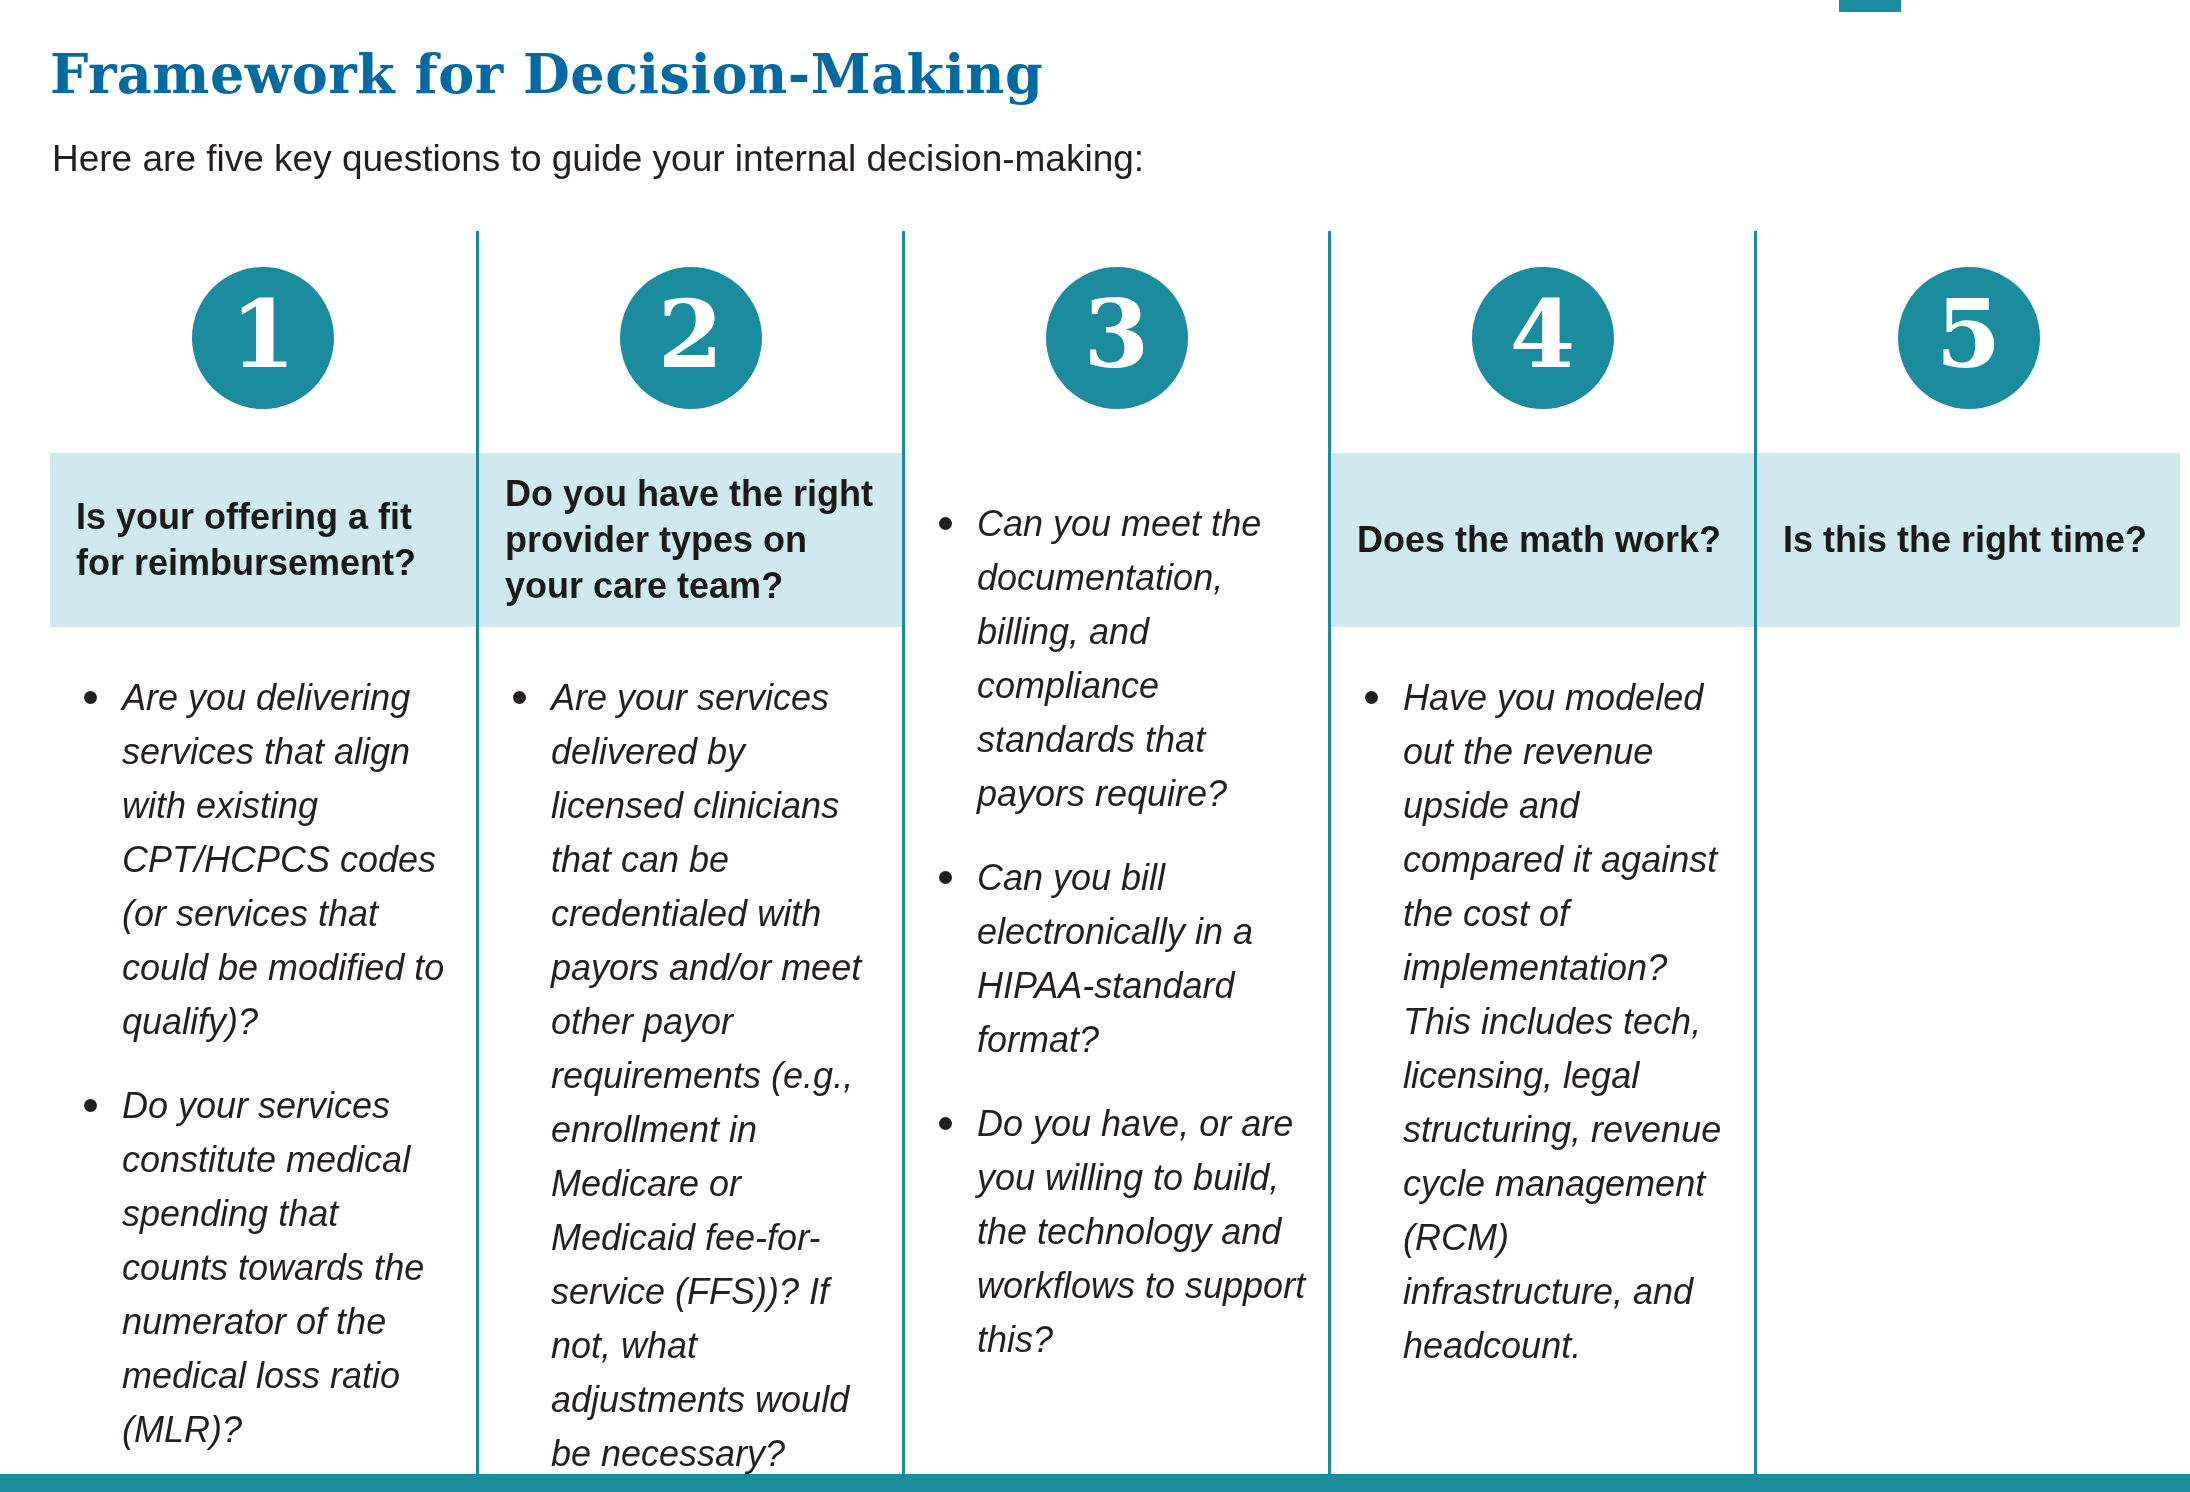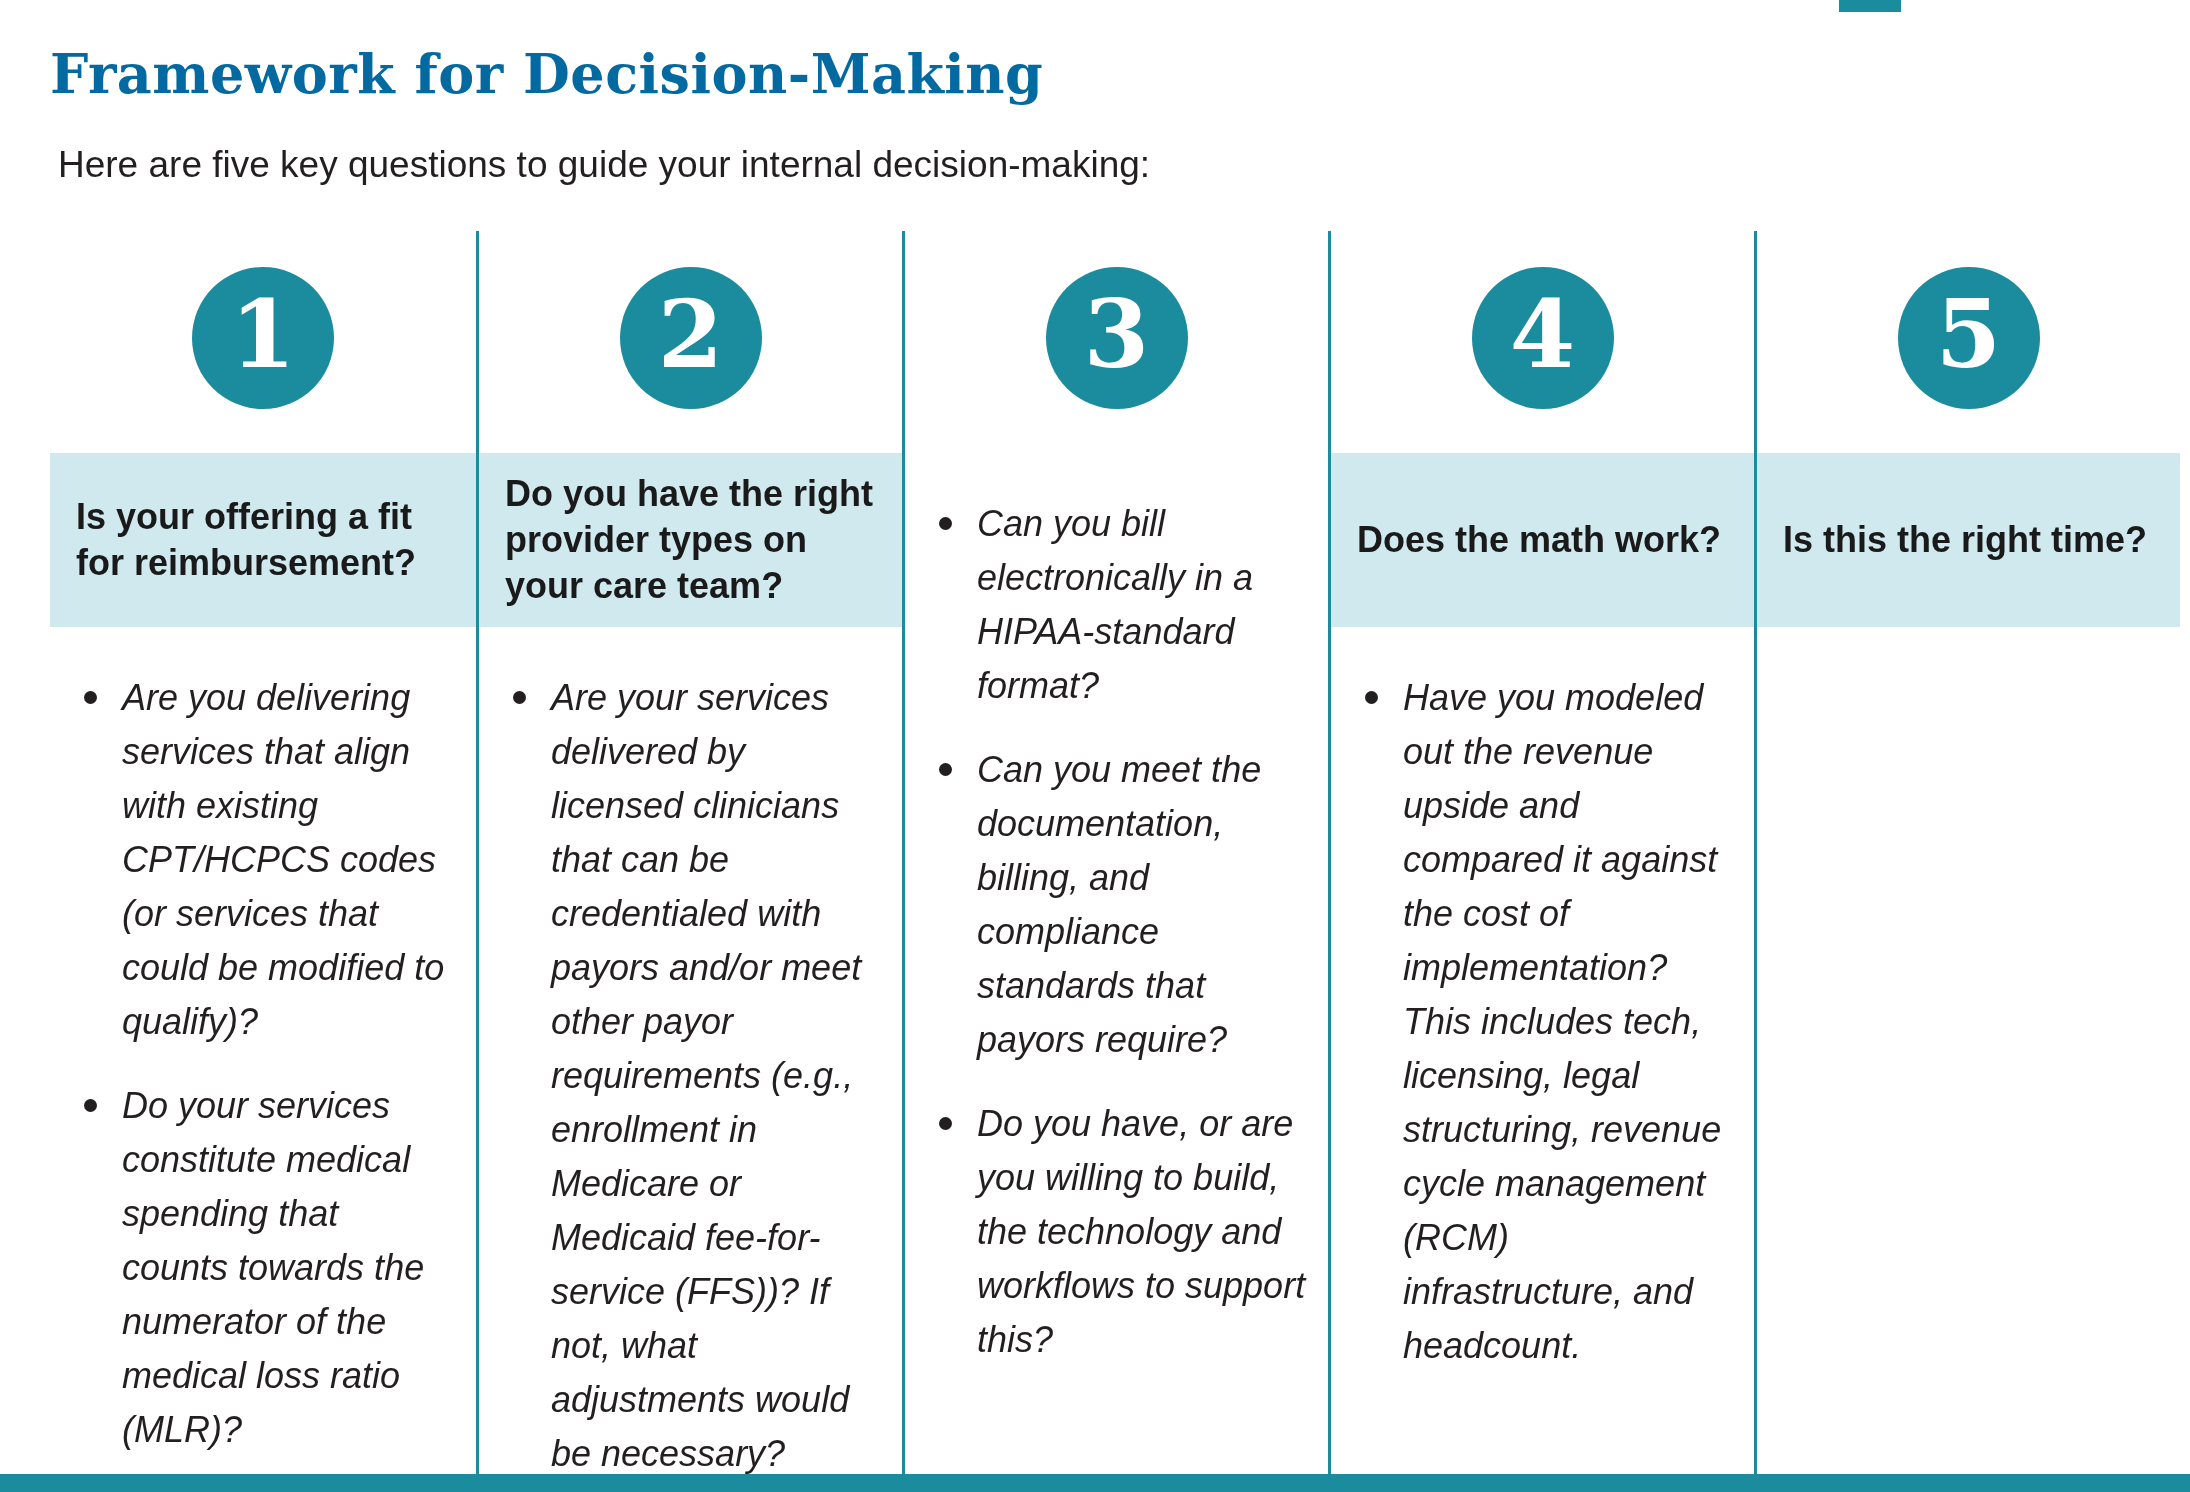--- a/index.html
+++ b/index.html
@@ -41,21 +41,21 @@
     font-size: 54px;
     letter-spacing: 0.5px;
     color: #0369a1;
     white-space: nowrap;
   }
 
   .page-subtitle {
     position: absolute;
     left: 50px;
     top: 136px;
-    margin: 8px;
+    margin: 2px;
     font-size: 37px;
     color: #231f20;
     white-space: nowrap;
   }
 
   .columns {
     position: absolute;
     left: 50px;
     top: 231px;
     width: 2130px;
@@ -177,22 +177,22 @@
     </ul>
   </div>
 
   <div class="col">
     <div class="circle-row">
       <div class="circle">
         <span class="num">3</span>
       </div>
     </div>
     <ul class="bullets">
+      <li>Can you meet the documentation, billing, and compliance standards that payors require?</li>
       <li>Can you bill electronically in a HIPAA-standard format?</li>
-      <li>Can you meet the documentation, billing, and compliance standards that payors require?</li>
       <li>Do you have, or are you willing to build, the technology and workflows to support this?</li>
     </ul>
   </div>
 
   <div class="col">
     <div class="circle-row">
       <div class="circle">
         <span class="num">4</span>
       </div>
     </div>

